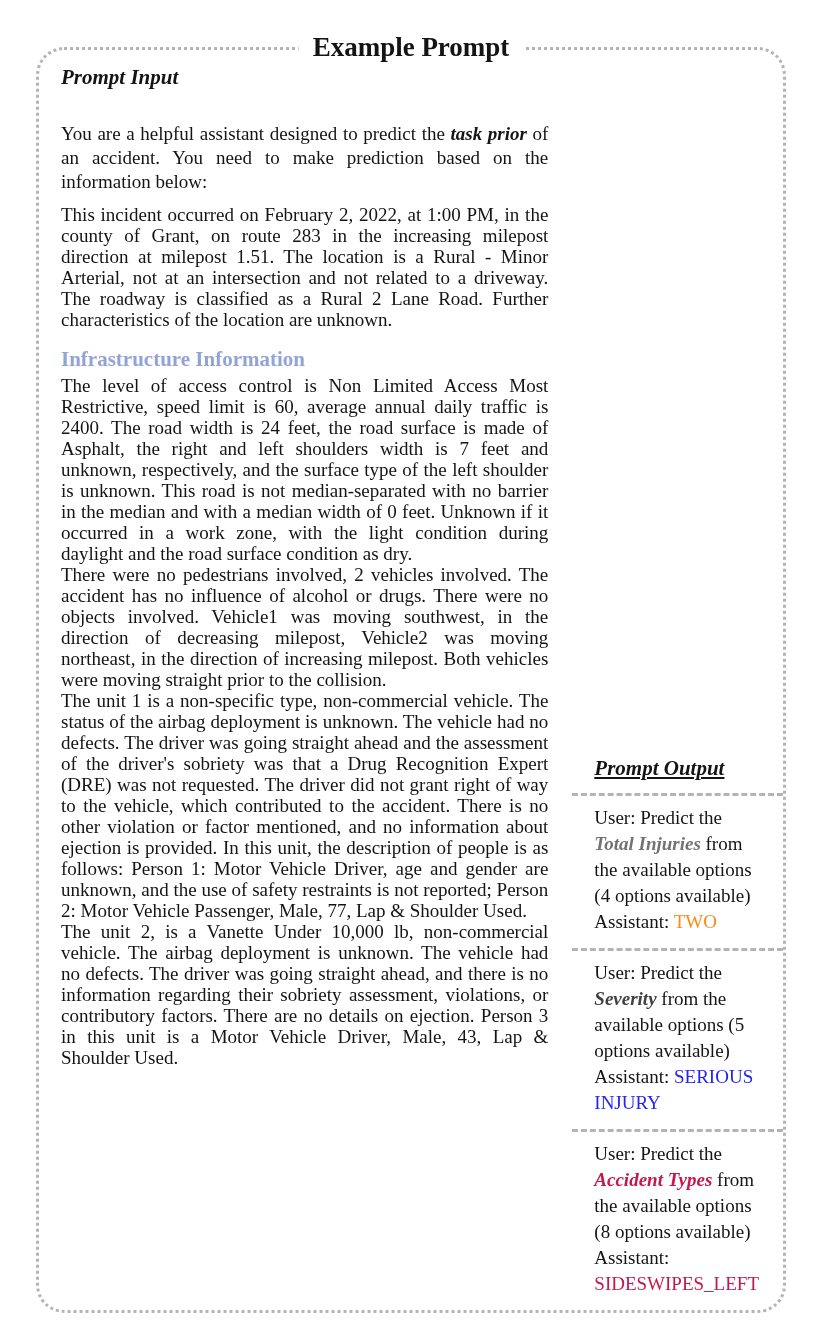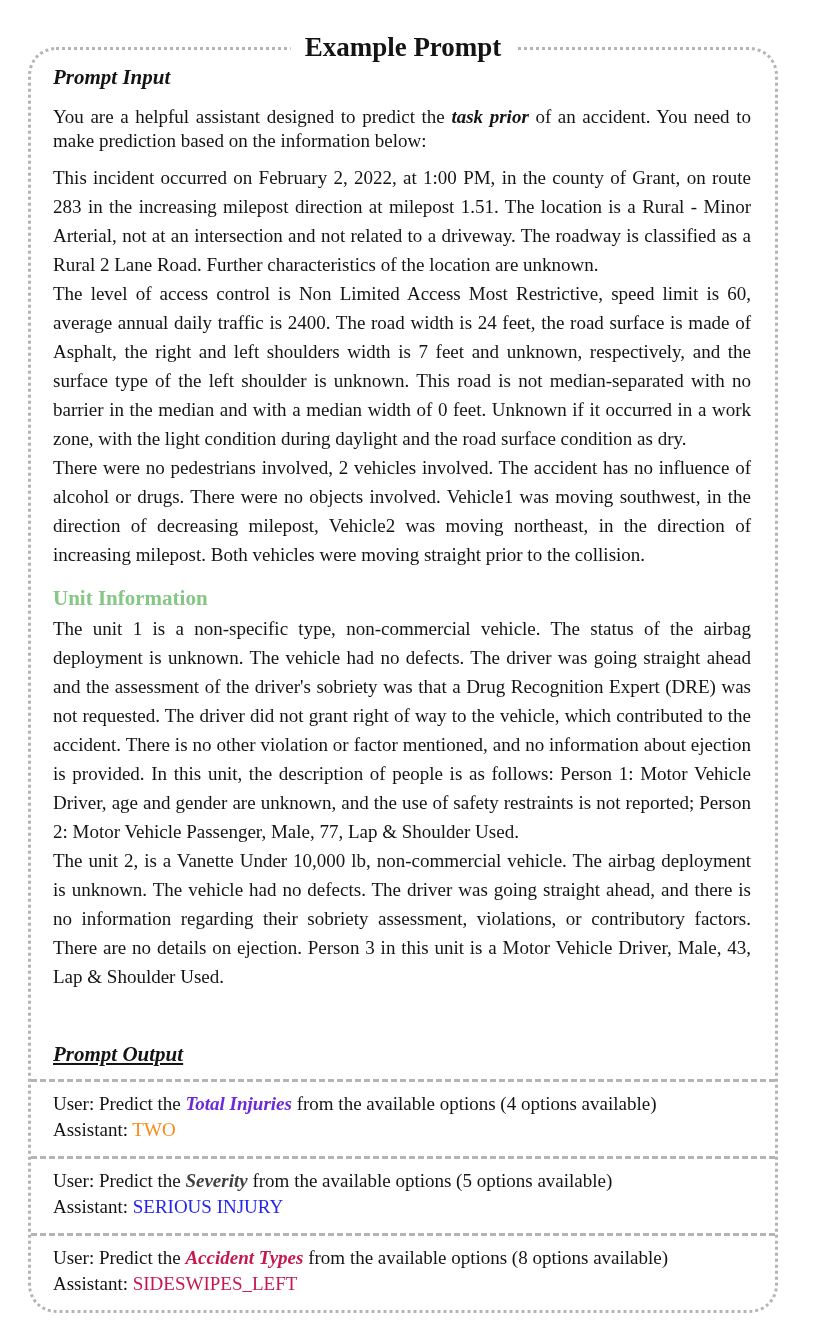--- a/index.html
+++ b/index.html
@@ -12,29 +12,28 @@
     color: #141414;
   }
   .canvas {
     position: relative;
     width: 822px;
     height: 1336px;
     overflow: hidden;
   }
   .frame {
     position: absolute;
-    left: 28px;
+    left: 36px;
     top: 47px;
     width: 750px;
     height: 1266px;
     box-sizing: border-box;
     border: 3px dotted #b4b4b4;
     border-radius: 28px;
     display: flex;
-    flex-direction: column;
   }
   .fig-title {
     position: absolute;
     top: -18px;
     left: 50%;
     transform: translateX(-50%);
     background: #ffffff;
     padding: 0 14px;
     font-size: 27px;
     font-weight: bold;
@@ -42,37 +41,37 @@
     line-height: 30px;
   }
   .content {
     padding: 12px 24px 0 22px;
   }
   .pi-heading {
     font-size: 21px;
     font-weight: bold;
     font-style: italic;
     line-height: 26px;
-    margin: 2px 0 15px 0;
+    margin: 2px 0 32px 0;
   }
   .intro {
     font-size: 19px;
     line-height: 24px;
     text-align: justify;
     margin: 0 0 10px 0;
   }
   .sec-heading {
     font-size: 21px;
     font-weight: bold;
     line-height: 25px;
     margin: 17px 0 3px 0;
   }
   .sec-para {
     font-size: 19px;
-    line-height: 29px;
+    line-height: 21px;
     text-align: justify;
     margin: 0;
   }
   .emph {
     font-weight: bold;
     font-style: italic;
   }
   .bottom {
     margin-top: auto;
   }
@@ -107,39 +106,39 @@
     <div class="content">
       <div class="pi-heading">Prompt Input</div>
 
       <p class="intro"><span>You are a helpful assistant designed to predict the </span><span class="emph">task prior</span><span> of an accident. You need to make prediction based on the information below:</span></p>
 
       <div>
         <p class="sec-para">This incident occurred on February 2, 2022, at 1:00 PM, in the county of Grant, on route 283 in the increasing milepost direction at milepost 1.51. The location is a Rural - Minor Arterial, not at an intersection and not related to a driveway. The roadway is classified as a Rural 2 Lane Road. Further characteristics of the location are unknown.</p>
       </div>
 
       <div>
+        <div class="sec-heading" style="color: rgb(146, 164, 214);">Infrastructure Information</div>
         <p class="sec-para">The level of access control is Non Limited Access Most Restrictive, speed limit is 60, average annual daily traffic is 2400. The road width is 24 feet, the road surface is made of Asphalt, the right and left shoulders width is 7 feet and unknown, respectively, and the surface type of the left shoulder is unknown. This road is not median-separated with no barrier in the median and with a median width of 0 feet. Unknown if it occurred in a work zone, with the light condition during daylight and the road surface condition as dry.</p>
       </div>
 
       <div>
         <p class="sec-para">There were no pedestrians involved, 2 vehicles involved. The accident has no influence of alcohol or drugs. There were no objects involved. Vehicle1 was moving southwest, in the direction of decreasing milepost, Vehicle2 was moving northeast, in the direction of increasing milepost. Both vehicles were moving straight prior to the collision.</p>
       </div>
 
       <div>
-        <div class="sec-heading" style="color: rgb(133, 199, 133);">Unit Information</div>
         <p class="sec-para">The unit 1 is a non-specific type, non-commercial vehicle. The status of the airbag deployment is unknown. The vehicle had no defects. The driver was going straight ahead and the assessment of the driver's sobriety was that a Drug Recognition Expert (DRE) was not requested. The driver did not grant right of way to the vehicle, which contributed to the accident. There is no other violation or factor mentioned, and no information about ejection is provided. In this unit, the description of people is as follows: Person 1: Motor Vehicle Driver, age and gender are unknown, and the use of safety restraints is not reported; Person 2: Motor Vehicle Passenger, Male, 77, Lap &amp; Shoulder Used.</p>
         <p class="sec-para">The unit 2, is a Vanette Under 10,000 lb, non-commercial vehicle. The airbag deployment is unknown. The vehicle had no defects. The driver was going straight ahead, and there is no information regarding their sobriety assessment, violations, or contributory factors. There are no details on ejection. Person 3 in this unit is a Motor Vehicle Driver, Male, 43, Lap &amp; Shoulder Used.</p>
       </div>
     </div>
 
     <div class="bottom">
       <div class="po-heading">Prompt Output</div>
 
       <div class="obox">
-        <div><span>User: Predict the </span><span class="target" style="color: #6d28d9;">Total Injuries</span><span> from the available options (4 options available)</span></div>
+        <div><span>User: Predict the </span><span class="target" style="color: #737373;">Total Injuries</span><span> from the available options (4 options available)</span></div>
         <div><span>Assistant: </span><span style="color: rgb(249, 138, 23);">TWO</span></div>
       </div>
 
       <div class="obox">
         <div><span>User: Predict the </span><span class="target" style="color: #404040;">Severity</span><span> from the available options (5 options available)</span></div>
         <div><span>Assistant: </span><span style="color: rgb(36, 36, 238);">SERIOUS INJURY</span></div>
       </div>
 
       <div class="obox">
         <div><span>User: Predict the </span><span class="target" style="color: rgb(198, 24, 78); text-align: center;">Accident Types</span><span> from the available options (8 options available)</span></div>

